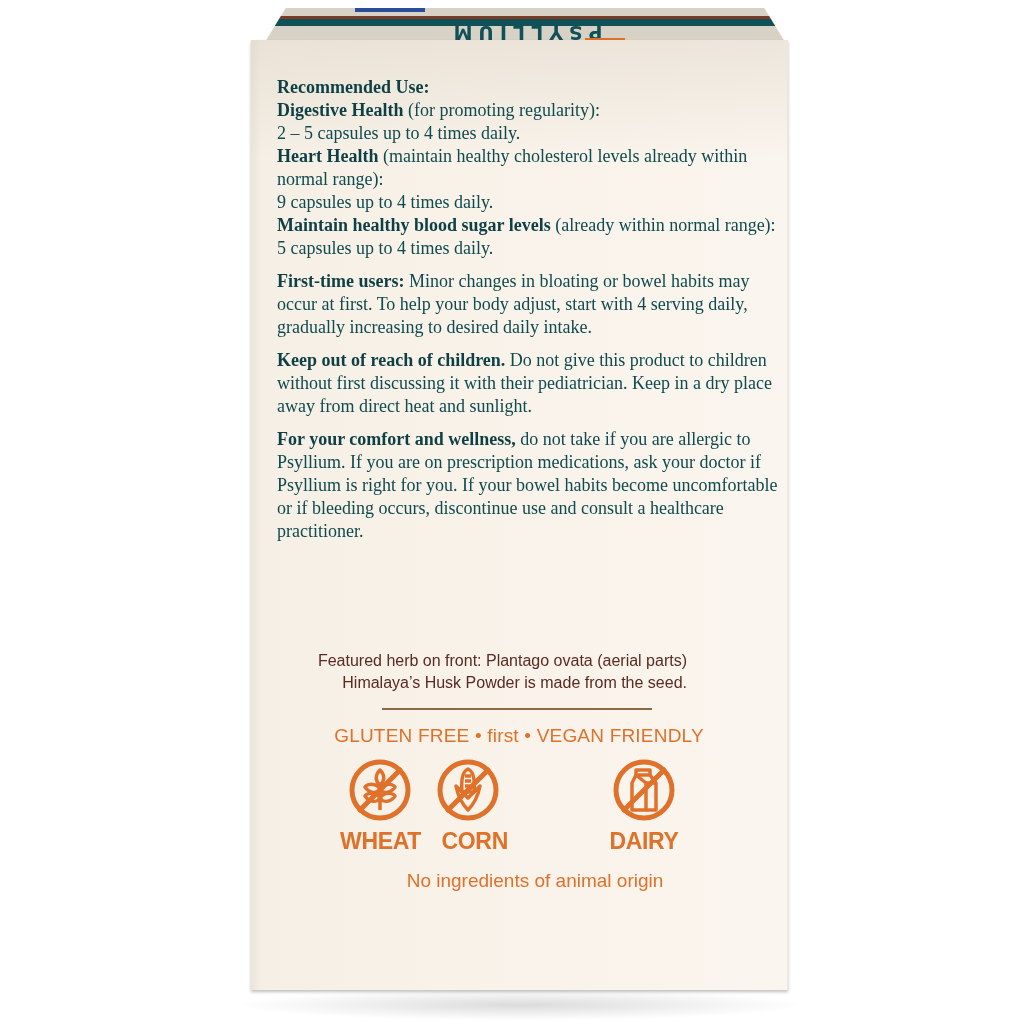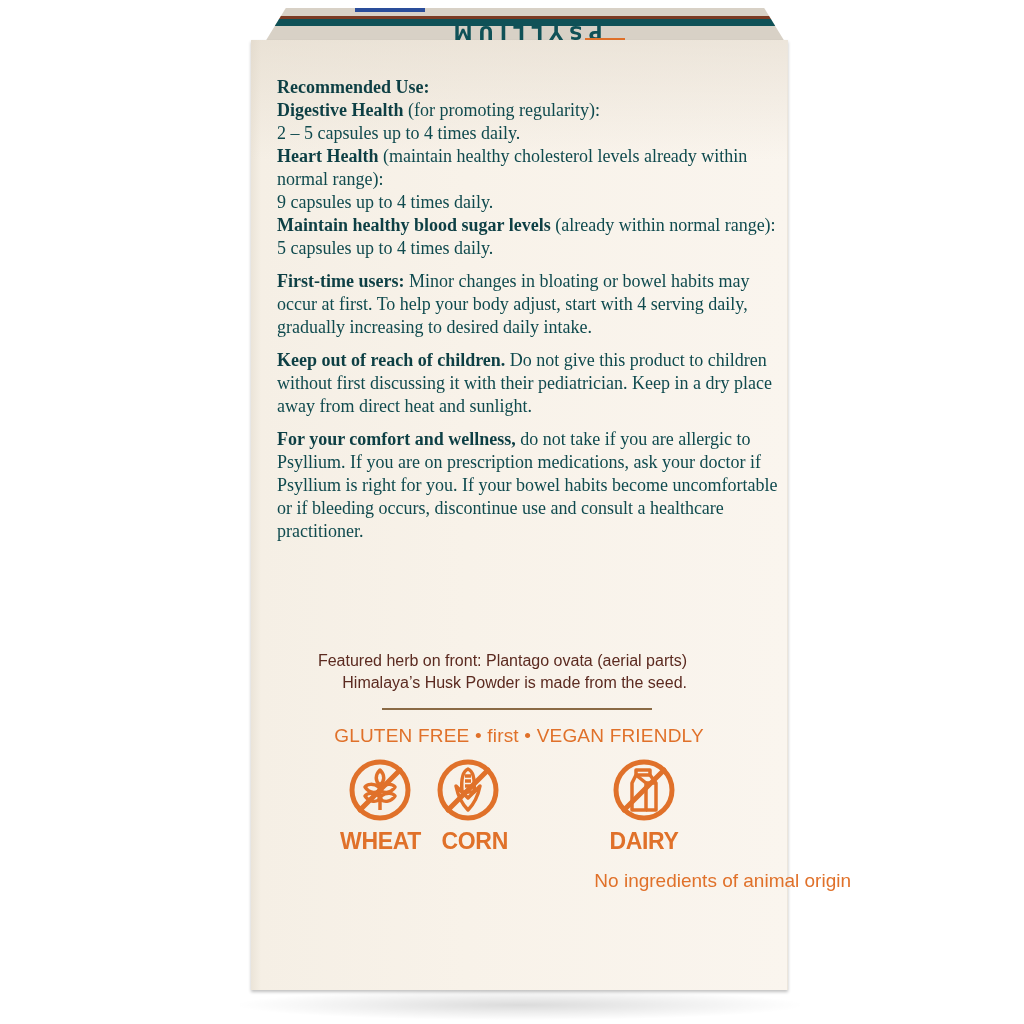--- a/index.html
+++ b/index.html
@@ -71,21 +71,21 @@
   }
   .icon-cell {
     position:absolute; top:0; width:80px; text-align:center;
   }
   .icon-cell svg { display:block; margin:0 auto; }
   .icon-label {
     display:block; margin-top:6px; color:#e0712a; font-weight:bold; font-size:23px;
     font-family: "Liberation Sans", sans-serif; letter-spacing:-0.3px;
   }
   .animal {
-    position:absolute; left:263px; top:870px; width:588px; text-align:right;
+    position:absolute; left:241px; top:870px; width:588px; text-align:center;
     color:#e0712a; font-size:19px;
     font-family: "Liberation Sans", sans-serif;
   }
 </style>
 </head>
 <body>
 
 <div class="shadow"></div>
 
 <div class="lid">

